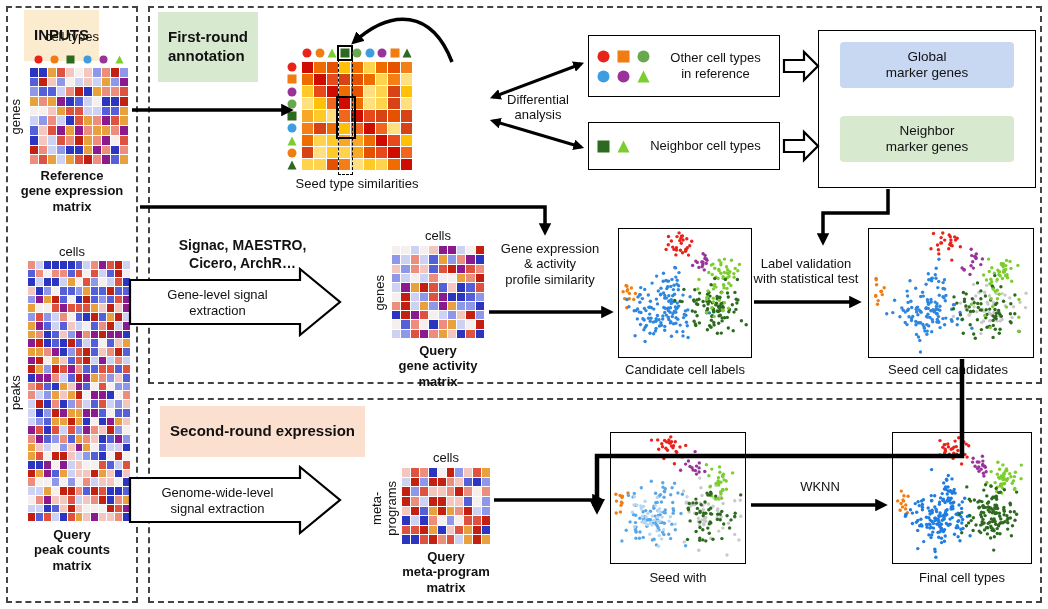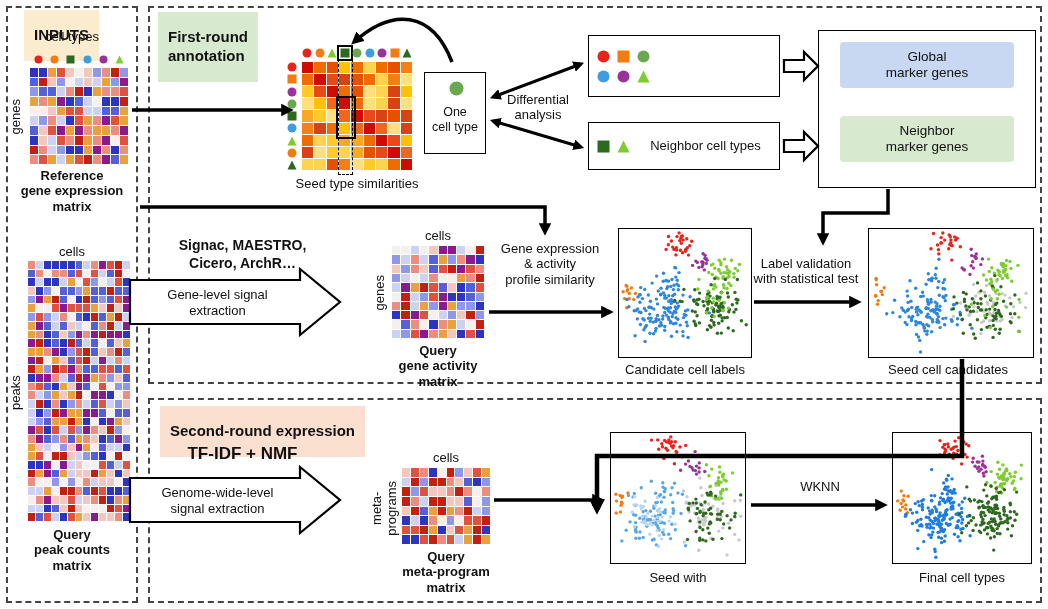--- a/index.html
+++ b/index.html
@@ -764,31 +764,20 @@
       <div style="background: rgb(230, 81, 0);"></div>
       <div style="background: rgb(245, 127, 23);"></div>
       <div style="background: rgb(255, 223, 128);"></div>
       <div style="background: rgb(255, 202, 40);"></div>
       <div style="background: rgb(255, 211, 77);"></div>
       <div style="background: rgb(239, 108, 0);"></div>
       <div style="background: rgb(207, 12, 0);"></div>
     </div>
   <div class="lbl" style="left:287px;top:176px;width:140px;">Seed type similarities</div>
 
-  <div class="box" style="left:424px;top:72px;width:62px;height:82px;">
-    <div class="markers-row" style="left:24px;top:8px;width:15px;height:15px;position:absolute;">
-        <span class="marker">
-          <svg width="15" height="15" viewBox="0 0 15 15">
-            <circle cx="7.5" cy="7.5" r="7" fill="#6aa84f"></circle>
-          </svg>
-        </span>
-      </div>
-    <div class="lbl preline" style="left:0px;top:32px;width:60px;position:absolute;font-size:12.5px;">One
-cell type</div>
-  </div>
 
   <div class="lbl preline" style="left:494px;top:92px;width:88px;">Differential
 analysis</div>
 
   <div class="box" style="left:588px;top:35px;width:192px;height:62px;display:flex;align-items:center;gap:10px;padding:0 8px;">
     <div style="display:flex;flex-direction:column;gap:7px;">
       <div class="shape-row">
           <span class="marker">
             <svg width="13" height="13" viewBox="0 0 13 13">
               <circle cx="6.5" cy="6.5" r="6" fill="#e8231a"></circle>
@@ -816,20 +805,22 @@
               <circle cx="6.5" cy="6.5" r="6" fill="#993399"></circle>
             </svg>
           </span>
           <span class="marker">
             <svg width="13" height="13" viewBox="0 0 13 13">
               <polygon points="6.5,0.5 12.5,12.5 0.5,12.5" fill="#7ccd2f"></polygon>
             </svg>
           </span>
         </div>
     </div>
+    <div class="preline" style="font-size:13px;text-align:center;flex:1;line-height:1.2;">Other cell types
+in reference</div>
   </div>
 
   <div class="box" style="left:588px;top:122px;width:192px;height:48px;display:flex;align-items:center;gap:10px;padding:0 8px;">
     <div class="shape-row">
         <span class="marker">
           <svg width="13" height="13" viewBox="0 0 13 13">
             <rect x="0.5" y="0.5" width="12" height="12" fill="#2d6a1f"></rect>
           </svg>
         </span>
         <span class="marker">
@@ -1646,21 +1637,20 @@
         <circle cx="121.3" cy="98.6" r="1.7" fill="#7ccd2f"></circle>
         <circle cx="122.1" cy="69.8" r="1.7" fill="#7ccd2f"></circle>
         <circle cx="126.3" cy="62.2" r="1.7" fill="#7ccd2f"></circle>
         <circle cx="102.5" cy="75.3" r="1.7" fill="#7ccd2f"></circle>
         <circle cx="130.1" cy="65.2" r="1.7" fill="#7ccd2f"></circle>
         <circle cx="137.5" cy="78.1" r="1.7" fill="#7ccd2f"></circle>
       </svg></div>
   <div class="lbl" style="left:868px;top:362px;width:160px;">Seed cell candidates</div>
 
   <div class="tag" style="left: 160px; top: 406px; background: rgb(251, 224, 208);">Second-round expression</div>
-  <div class="bigbold" style="left:150px;top:443px;width:185px;font-size:17px;">TF-IDF + NMF</div>
 
   <div class="lbl" style="left:406px;top:450px;width:80px;">cells</div>
   <div class="lbl rot preline" style="left:344px;top:493px;width:80px;">meta-
 programs</div>
   <div class="heatmap" style="left: 402px; top: 468px; width: 88px; height: 76px; grid-template-columns: repeat(10, 1fr); grid-auto-rows: 1fr;">
       <div style="background: rgb(243, 199, 191);"></div>
       <div style="background: rgb(222, 83, 64);"></div>
       <div style="background: rgb(236, 141, 125);"></div>
       <div style="background: rgb(43, 53, 192);"></div>
       <div style="background: rgb(245, 239, 238);"></div>

